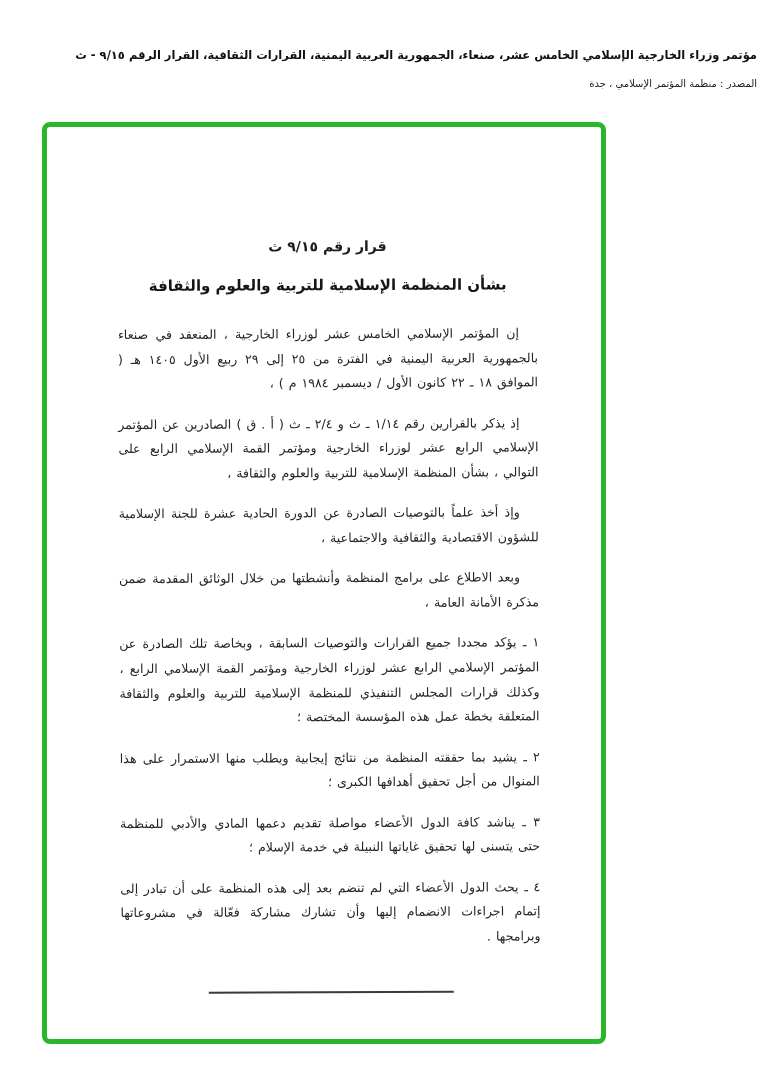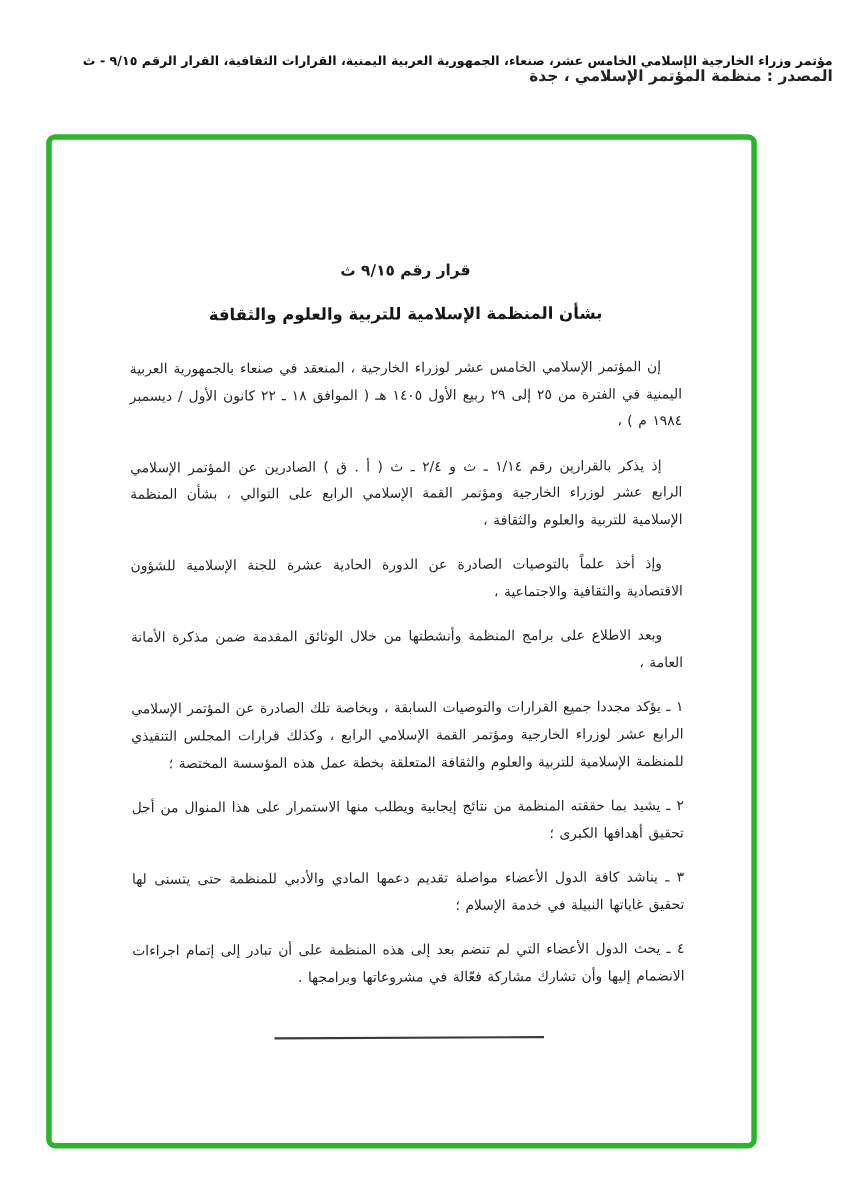--- a/index.html
+++ b/index.html
@@ -21,30 +21,30 @@
     top:48px;left:20px;right:20px;
     direction:rtl;
     color:#101010;
   }
   .header-line1{
     font-size:11.5px;
     font-weight:bold;
     letter-spacing:.1px;
   }
   .header-line2{
-    font-size:14px;
-    font-weight:bold;
-    margin-top:0;
+    font-size:10px;
+    font-weight:normal;
+    margin-top:16px;
     color:#222;
   }
   
   .scan-frame{
     position:absolute;
     left:42px;top:122px;
-    width:646px;height:922px;
+    width:564px;height:922px;
     border:5px solid var(--frame-green);
     border-radius:8px;
     background:#ffffff;
     box-sizing:border-box;
   }
   .doc-content{
     position:absolute;
     top:0;left:0;right:0;
     direction:rtl;
     padding:58px 64px 0 70px;

